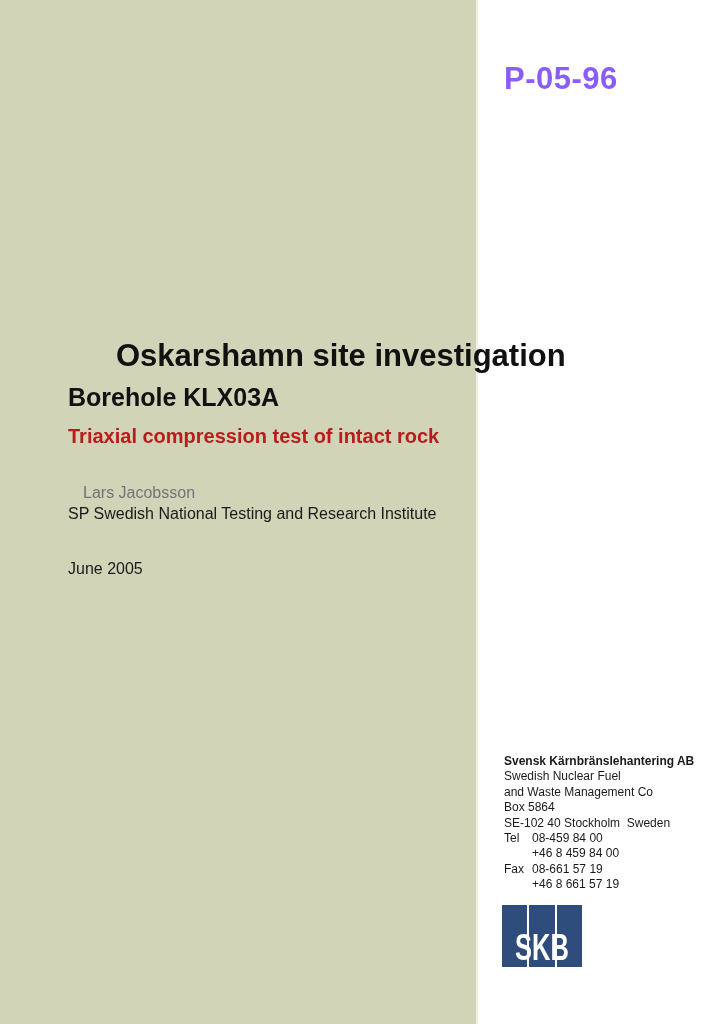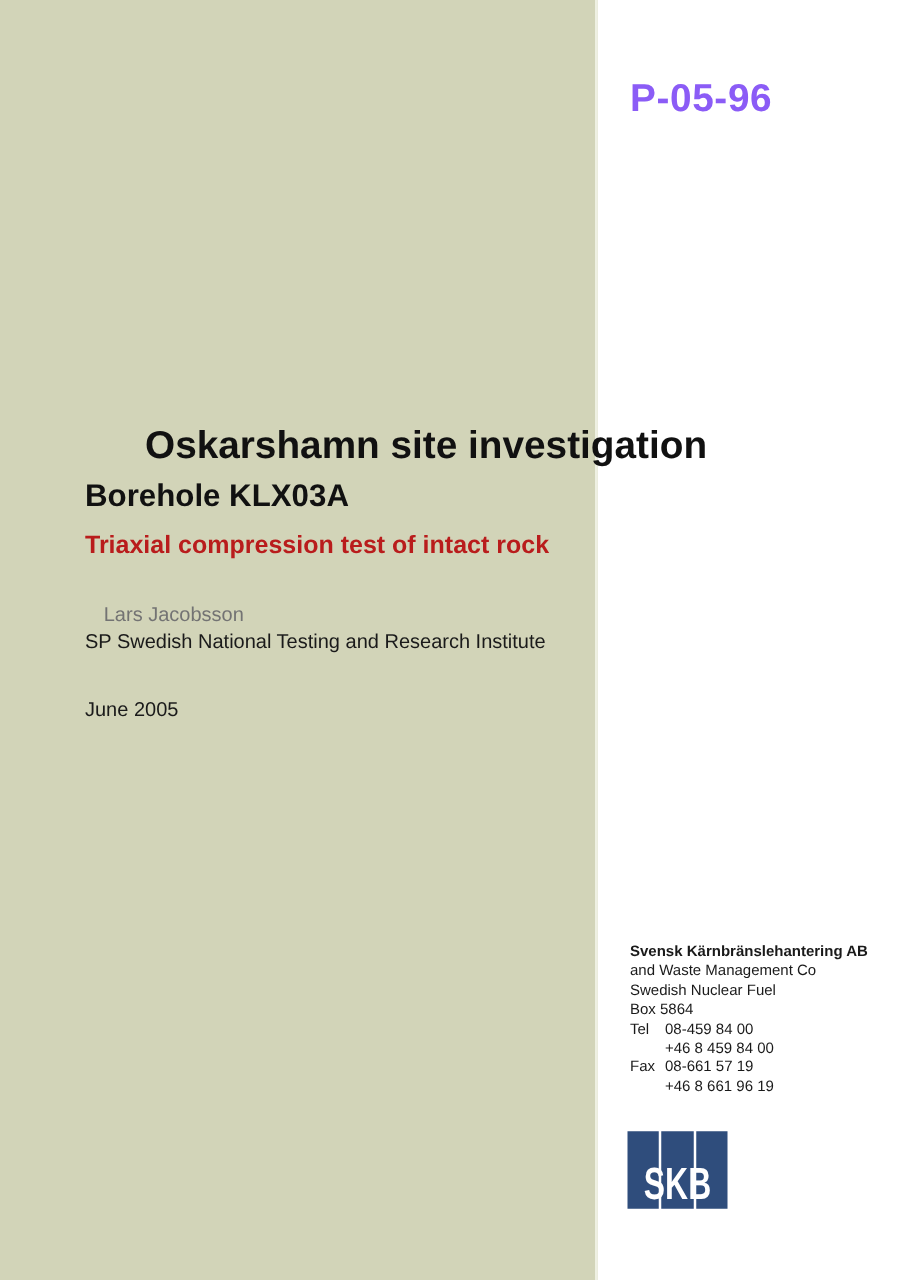--- a/index.html
+++ b/index.html
@@ -96,38 +96,39 @@
   <div class="report-subtitle">Triaxial compression test of intact rock</div>
 
   <div class="author-name">Lars Jacobsson</div>
 
   <div class="author-affiliation">SP Swedish National Testing and Research Institute</div>
 
   <div class="report-date">June 2005</div>
 
   <div class="publisher-block">
     <div class="publisher-name">Svensk Kärnbränslehantering AB</div>
+    <div class="publisher-line">Swedish Nuclear Fuel</div>
     <div class="publisher-line">and Waste Management Co</div>
-    <div class="publisher-line">Swedish Nuclear Fuel</div>
     <div class="publisher-line">Box 5864</div>
+    <div class="publisher-line">SE-102 40 Stockholm  Sweden</div>
     <div class="contact-row">
       <span class="contact-label">Tel</span>
       <span class="contact-value">08-459 84 00</span>
     </div>
     <div class="contact-row">
       <span class="contact-label"></span>
       <span class="contact-value">+46 8 459 84 00</span>
     </div>
     <div class="contact-row">
       <span class="contact-label">Fax</span>
       <span class="contact-value">08-661 57 19</span>
     </div>
     <div class="contact-row">
       <span class="contact-label"></span>
-      <span class="contact-value">+46 8 661 96 19</span>
+      <span class="contact-value">+46 8 661 57 19</span>
     </div>
   </div>
 
   <div class="logo">
     <div class="logo-bars">
       <div class="logo-bar"></div>
       <div class="logo-bar"></div>
       <div class="logo-bar"></div>
     </div>
     <div class="logo-text">SKB</div>

